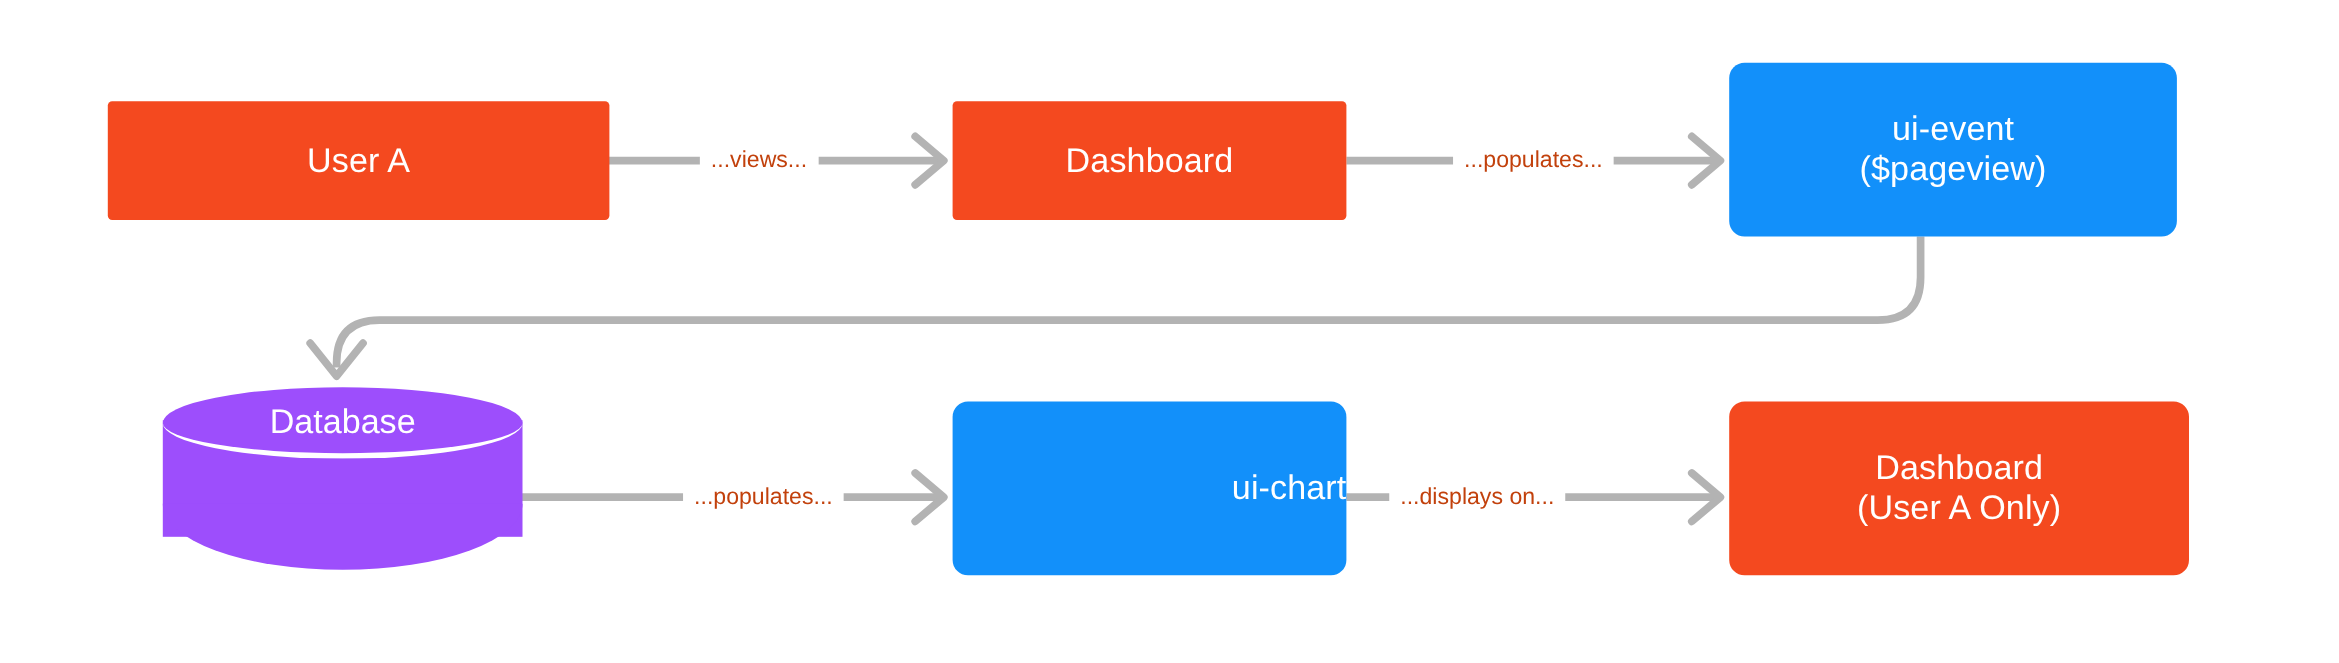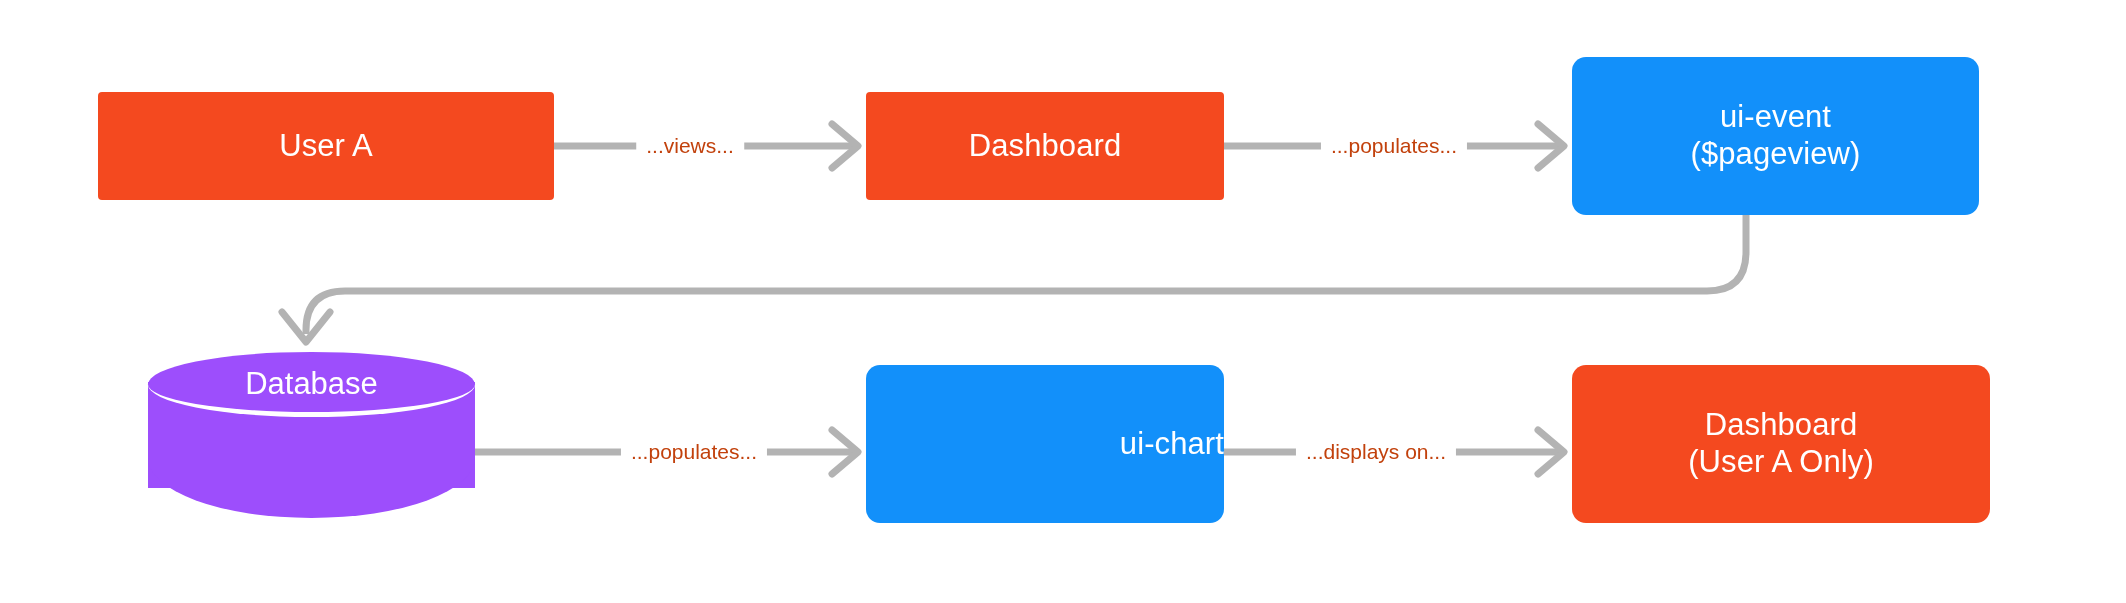--- a/index.html
+++ b/index.html
@@ -110,21 +110,21 @@
     </g>
   </svg>
 
   <div class="edge-label" style="left:690px;top:146px;">...views...</div>
 
   <div class="edge-label" style="left:1394px;top:146px;">...populates...</div>
 
 
   <div class="edge-label" style="left:694px;top:452px;">...populates...</div>
 
-  <div class="edge-label" style="left:1376px;top:452px;">...displays on...</div>
+  <div class="edge-label" style="left:1343px;top:452px;">...displays on...</div>
 
   <div class="node box-orange" style="left:98px;top:92px;width:456px;height:108px;">
     <span class="label">User A</span>
   </div>
 
   <div class="node box-orange" style="left:866px;top:92px;width:358px;height:108px;">
     <span class="label">Dashboard</span>
   </div>
 
   <div class="node box-blue-round" style="left:1572px;top:57px;width:407px;height:158px;">

